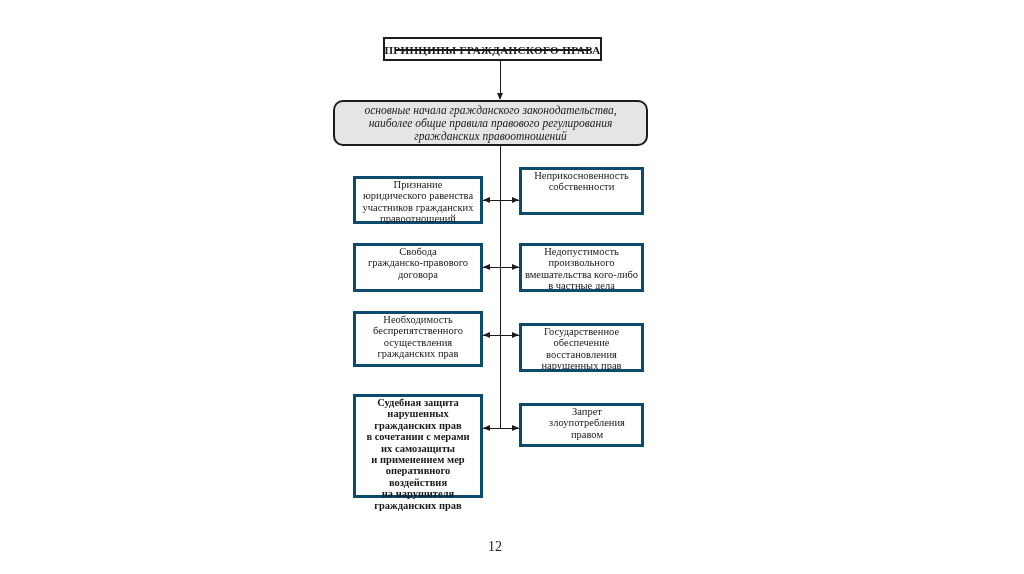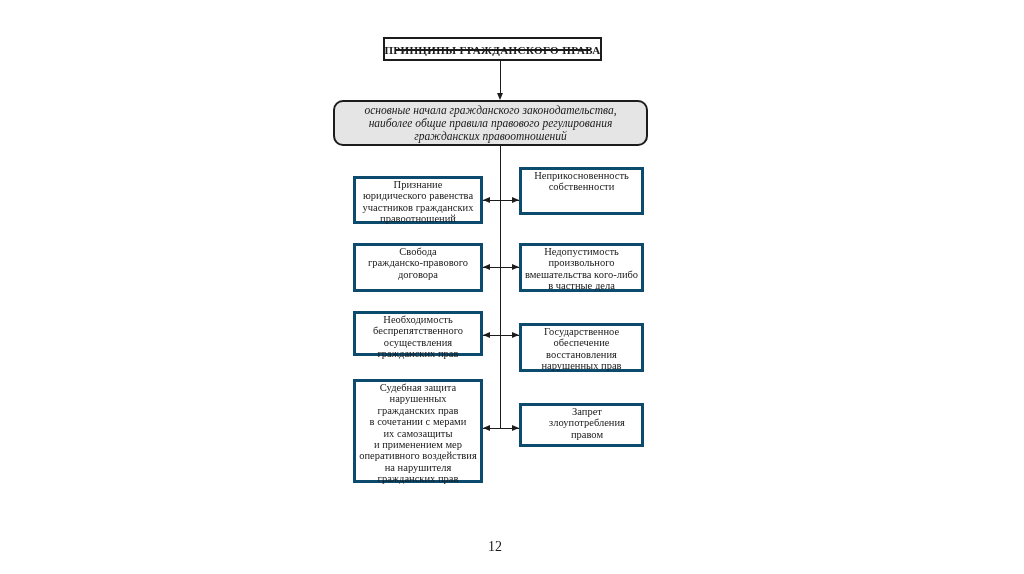--- a/index.html
+++ b/index.html
@@ -81,22 +81,22 @@
     display: flex; align-items: flex-start; justify-content: center;
   }
   .node .node-text {
     font-size: 10.5px;
     line-height: 11.4px;
     text-align: center;
     white-space: pre-line;
   }
   .n-l1 { left: 353px; top: 176px; width: 130px; height: 48px; }
   .n-l2 { left: 353px; top: 243px; width: 130px; height: 49px; }
-  .n-l3 { left: 353px; top: 311px; width: 130px; height: 45px; }
-  .n-l4 { left: 353px; top: 379px; width: 130px; height: 104px; }
+  .n-l3 { left: 353px; top: 311px; width: 130px; height: 56px; }
+  .n-l4 { left: 353px; top: 394px; width: 130px; height: 104px; font-weight: bold; }
   .n-r1 { left: 519px; top: 167px; width: 125px; height: 48px; }
   .n-r2 { left: 519px; top: 243px; width: 125px; height: 49px; }
   .n-r3 { left: 519px; top: 311px; width: 125px; height: 49px; margin-top: 12px; }
   .n-r4 { left: 519px; top: 403px; width: 125px; height: 44px; padding-left: 11px; }
   
   .h-arrow {
     position: absolute;
     left: 483px;
     width: 36px; height: 1px;
     background: #1c1c1c;

